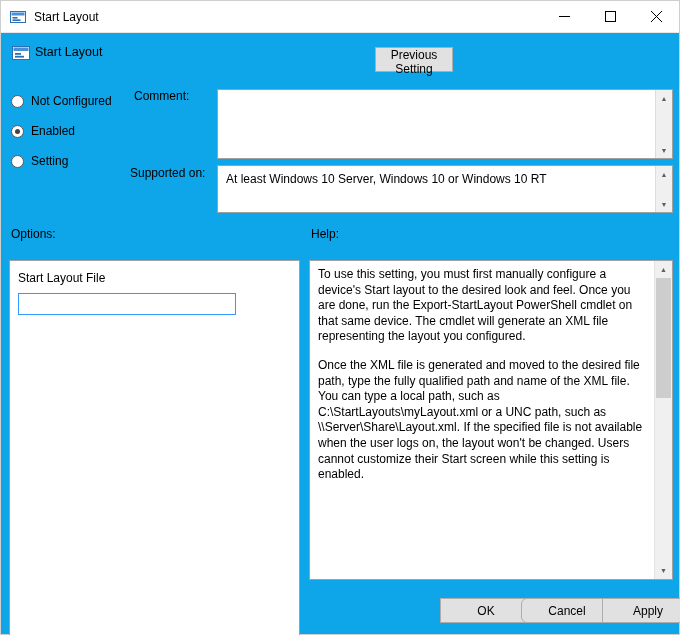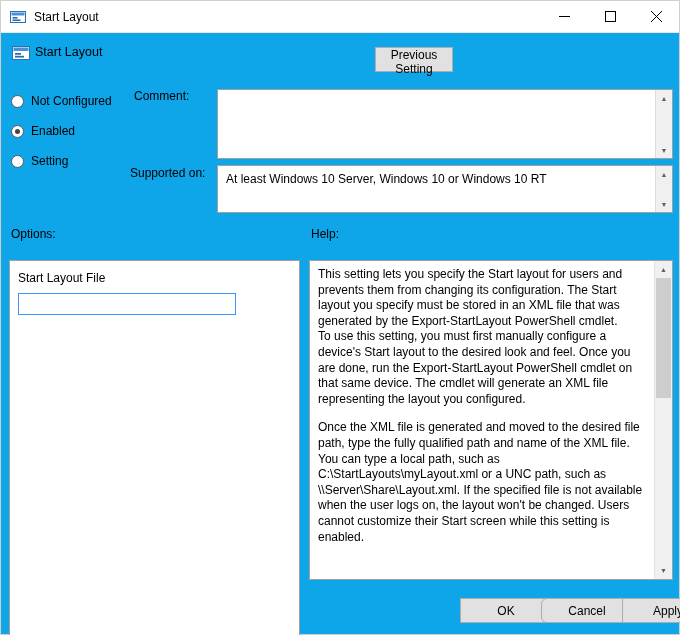--- a/index.html
+++ b/index.html
@@ -305,21 +305,20 @@
   }
   .help-scroll .arrow.up { top: 0; }
   .help-scroll .arrow.down { bottom: 0; }
 
   
   .footer-btn {
     position: absolute;
     top: 597px;
     width: 92px;
     height: 25px;
-    margin-left: 20px;
   }
   .btn-ok { left: 439px; }
   .btn-cancel { left: 520px; border-radius: 6px; }
   .btn-apply { left: 601px; }
 </style>
 </head>
 <body>
 
 <div class="window">
 
@@ -401,21 +400,20 @@
   <span class="options-label">Options:</span>
   <span class="help-label">Help:</span>
 
   <div class="options-panel">
     <span class="field-label">Start Layout File</span>
     <input class="text-input" type="text" value="" style="">
   </div>
 
   <div class="help-panel">
     <div class="help-text">
-      <p class="tight">This setting lets you specify the Start layout for users and prevents them from changing its configuration. The Start layout you specify must be stored in an XML file that was generated by the Export-StartLayout PowerShell cmdlet.</p>
       <p>To use this setting, you must first manually configure a device's Start layout to the desired look and feel. Once you are done, run the Export-StartLayout PowerShell cmdlet on that same device. The cmdlet will generate an XML file representing the layout you configured.</p>
       <p>Once the XML file is generated and moved to the desired file path, type the fully qualified path and name of the XML file. You can type a local path, such as C:\StartLayouts\myLayout.xml or a UNC path, such as \\Server\Share\Layout.xml. If the specified file is not available when the user logs on, the layout won't be changed. Users cannot customize their Start screen while this setting is enabled.</p>
 
     </div>
     <div class="help-scroll">
       <span class="arrow up">▲</span>
       <div class="thumb"></div>
       <span class="arrow down">▼</span>
     </div>
   </div>

